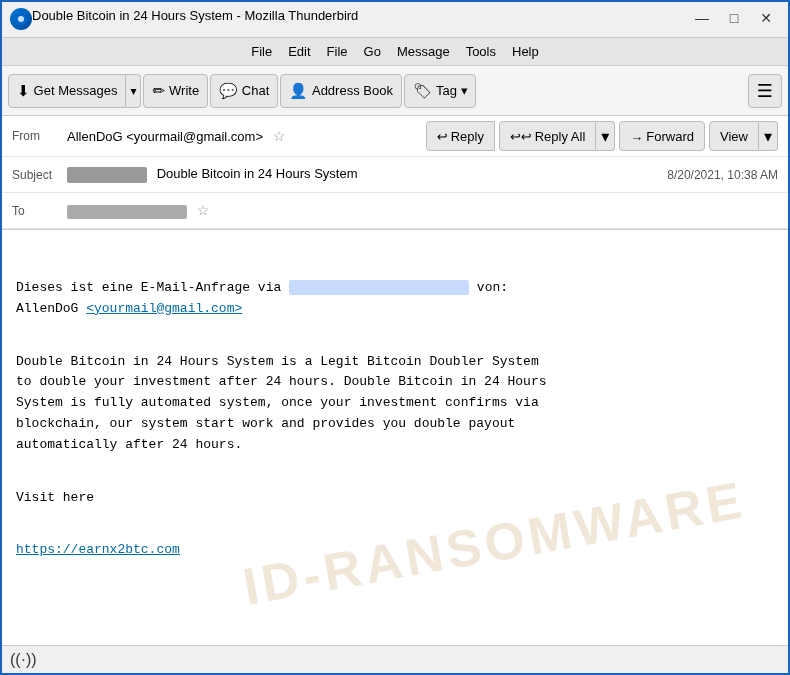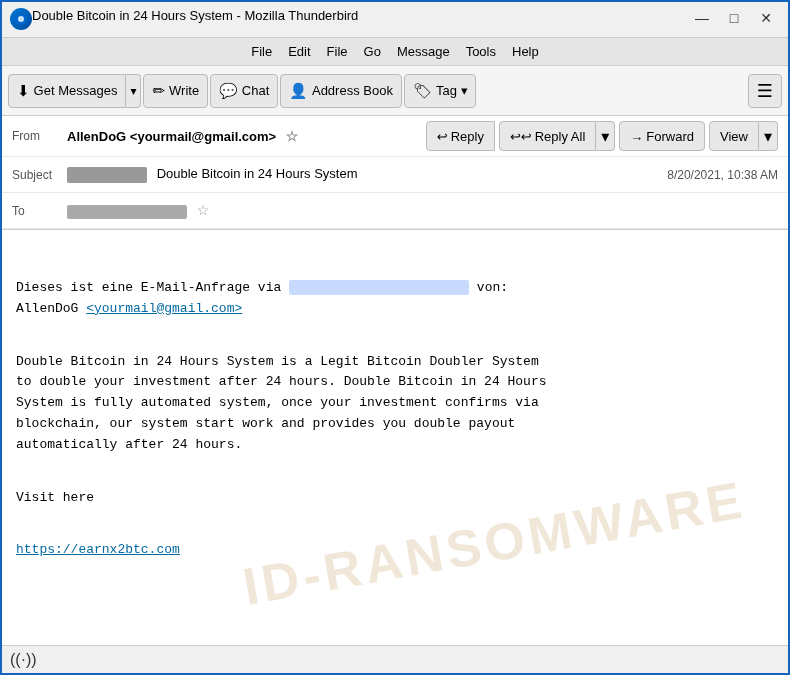--- a/index.html
+++ b/index.html
@@ -144,21 +144,21 @@
       font-weight: normal;
     }
 
     .field-value {
       font-size: 13px;
       color: #000;
       flex: 1;
     }
 
     .sender-name {
-      font-weight: bold;
+      font-weight: normal;
     }
 
     .subject-text {
       font-weight: normal;
       font-size: 13px;
     }
 
     .subject-prefix {
       margin-right: 6px;
       display: inline-block;

